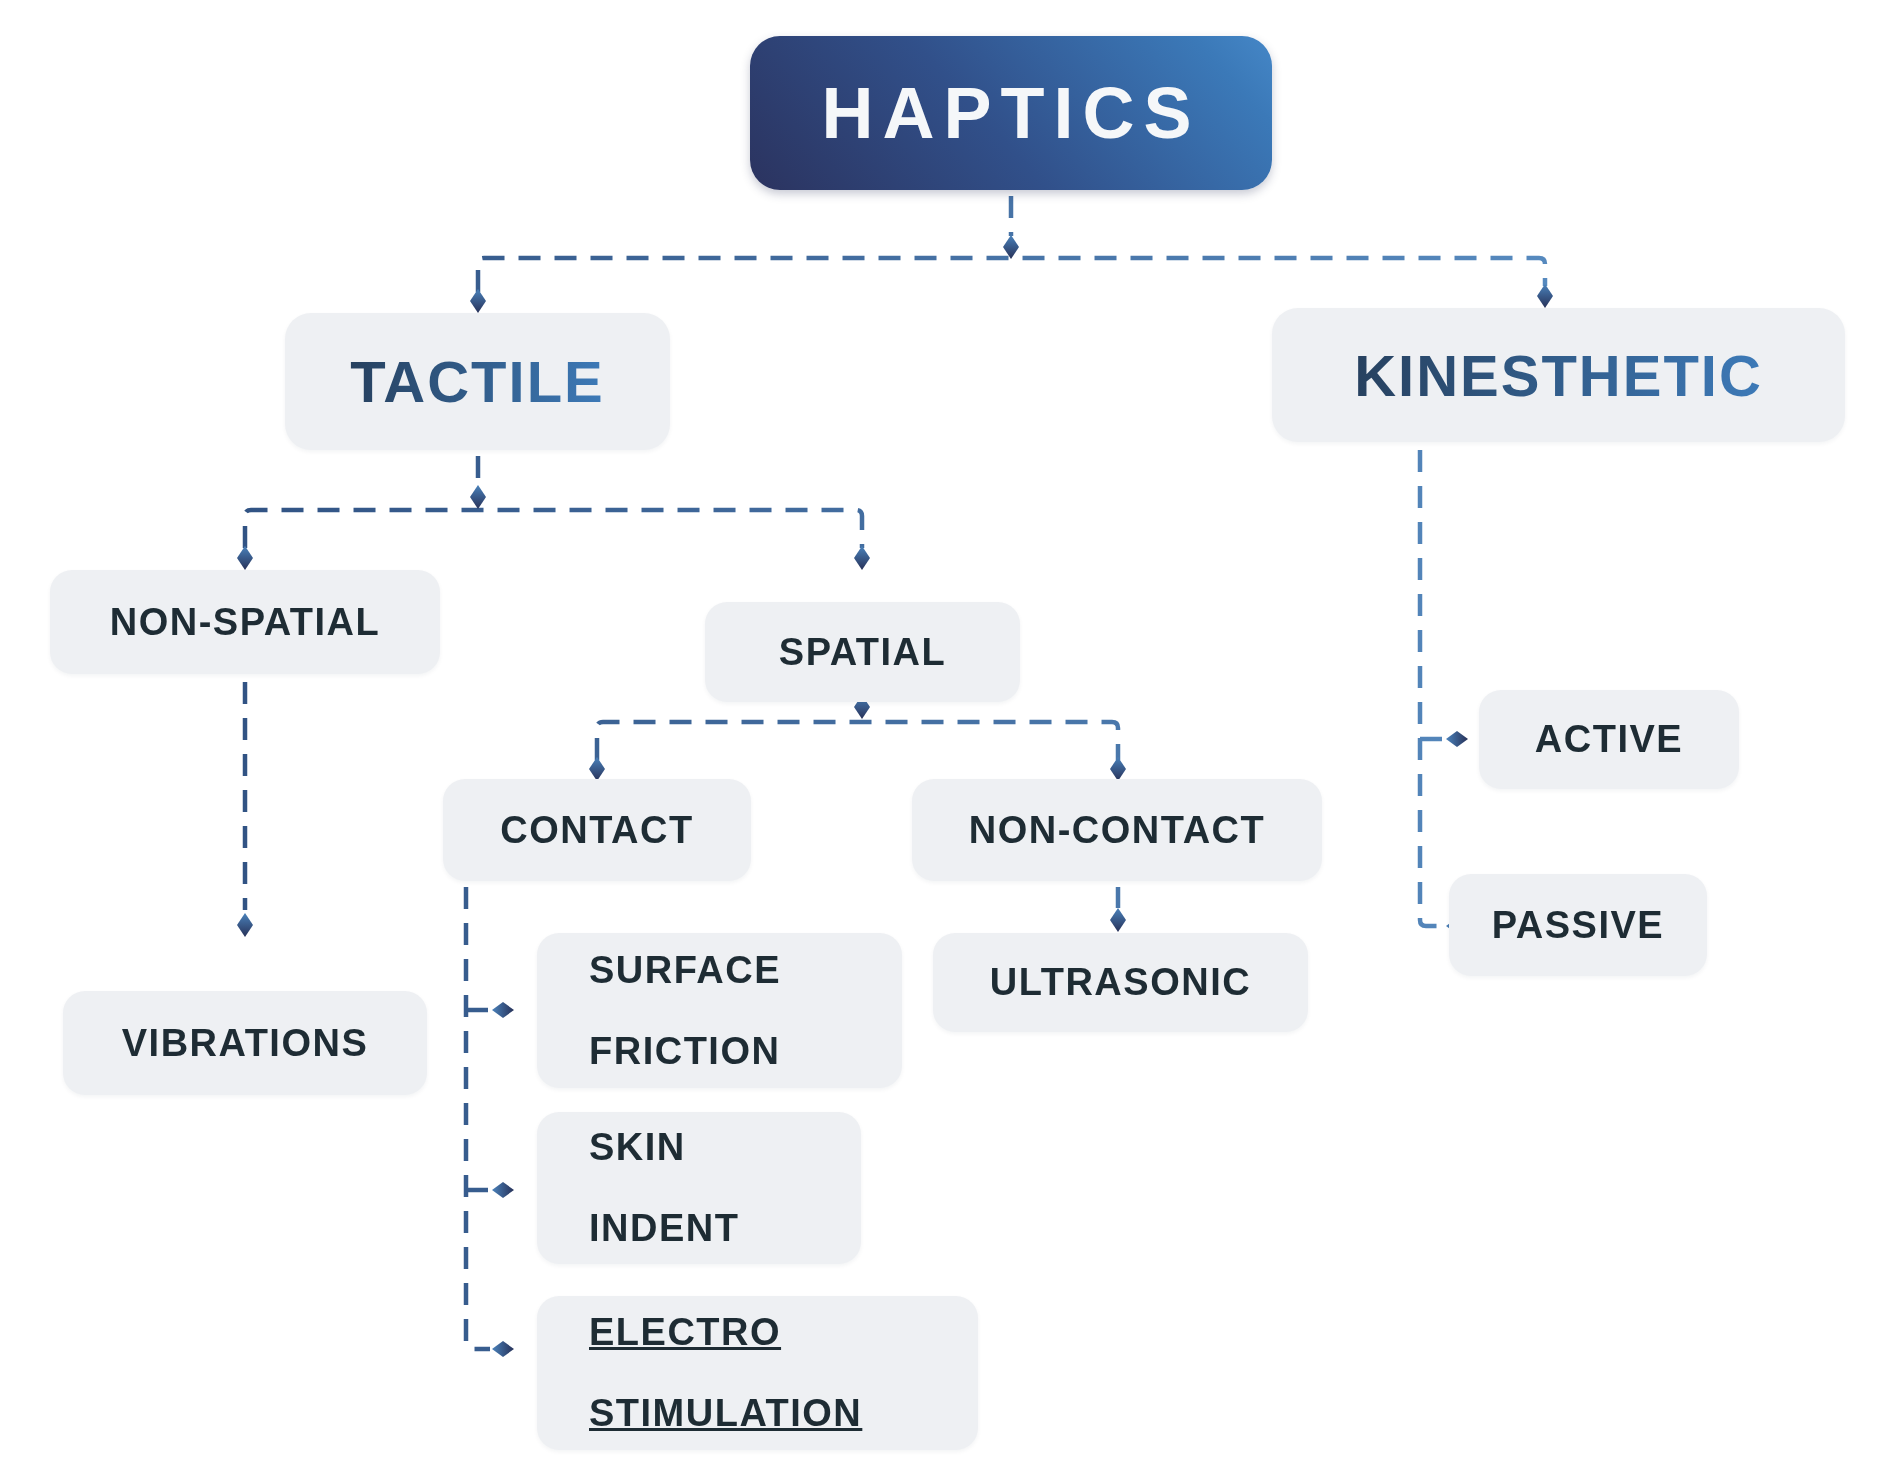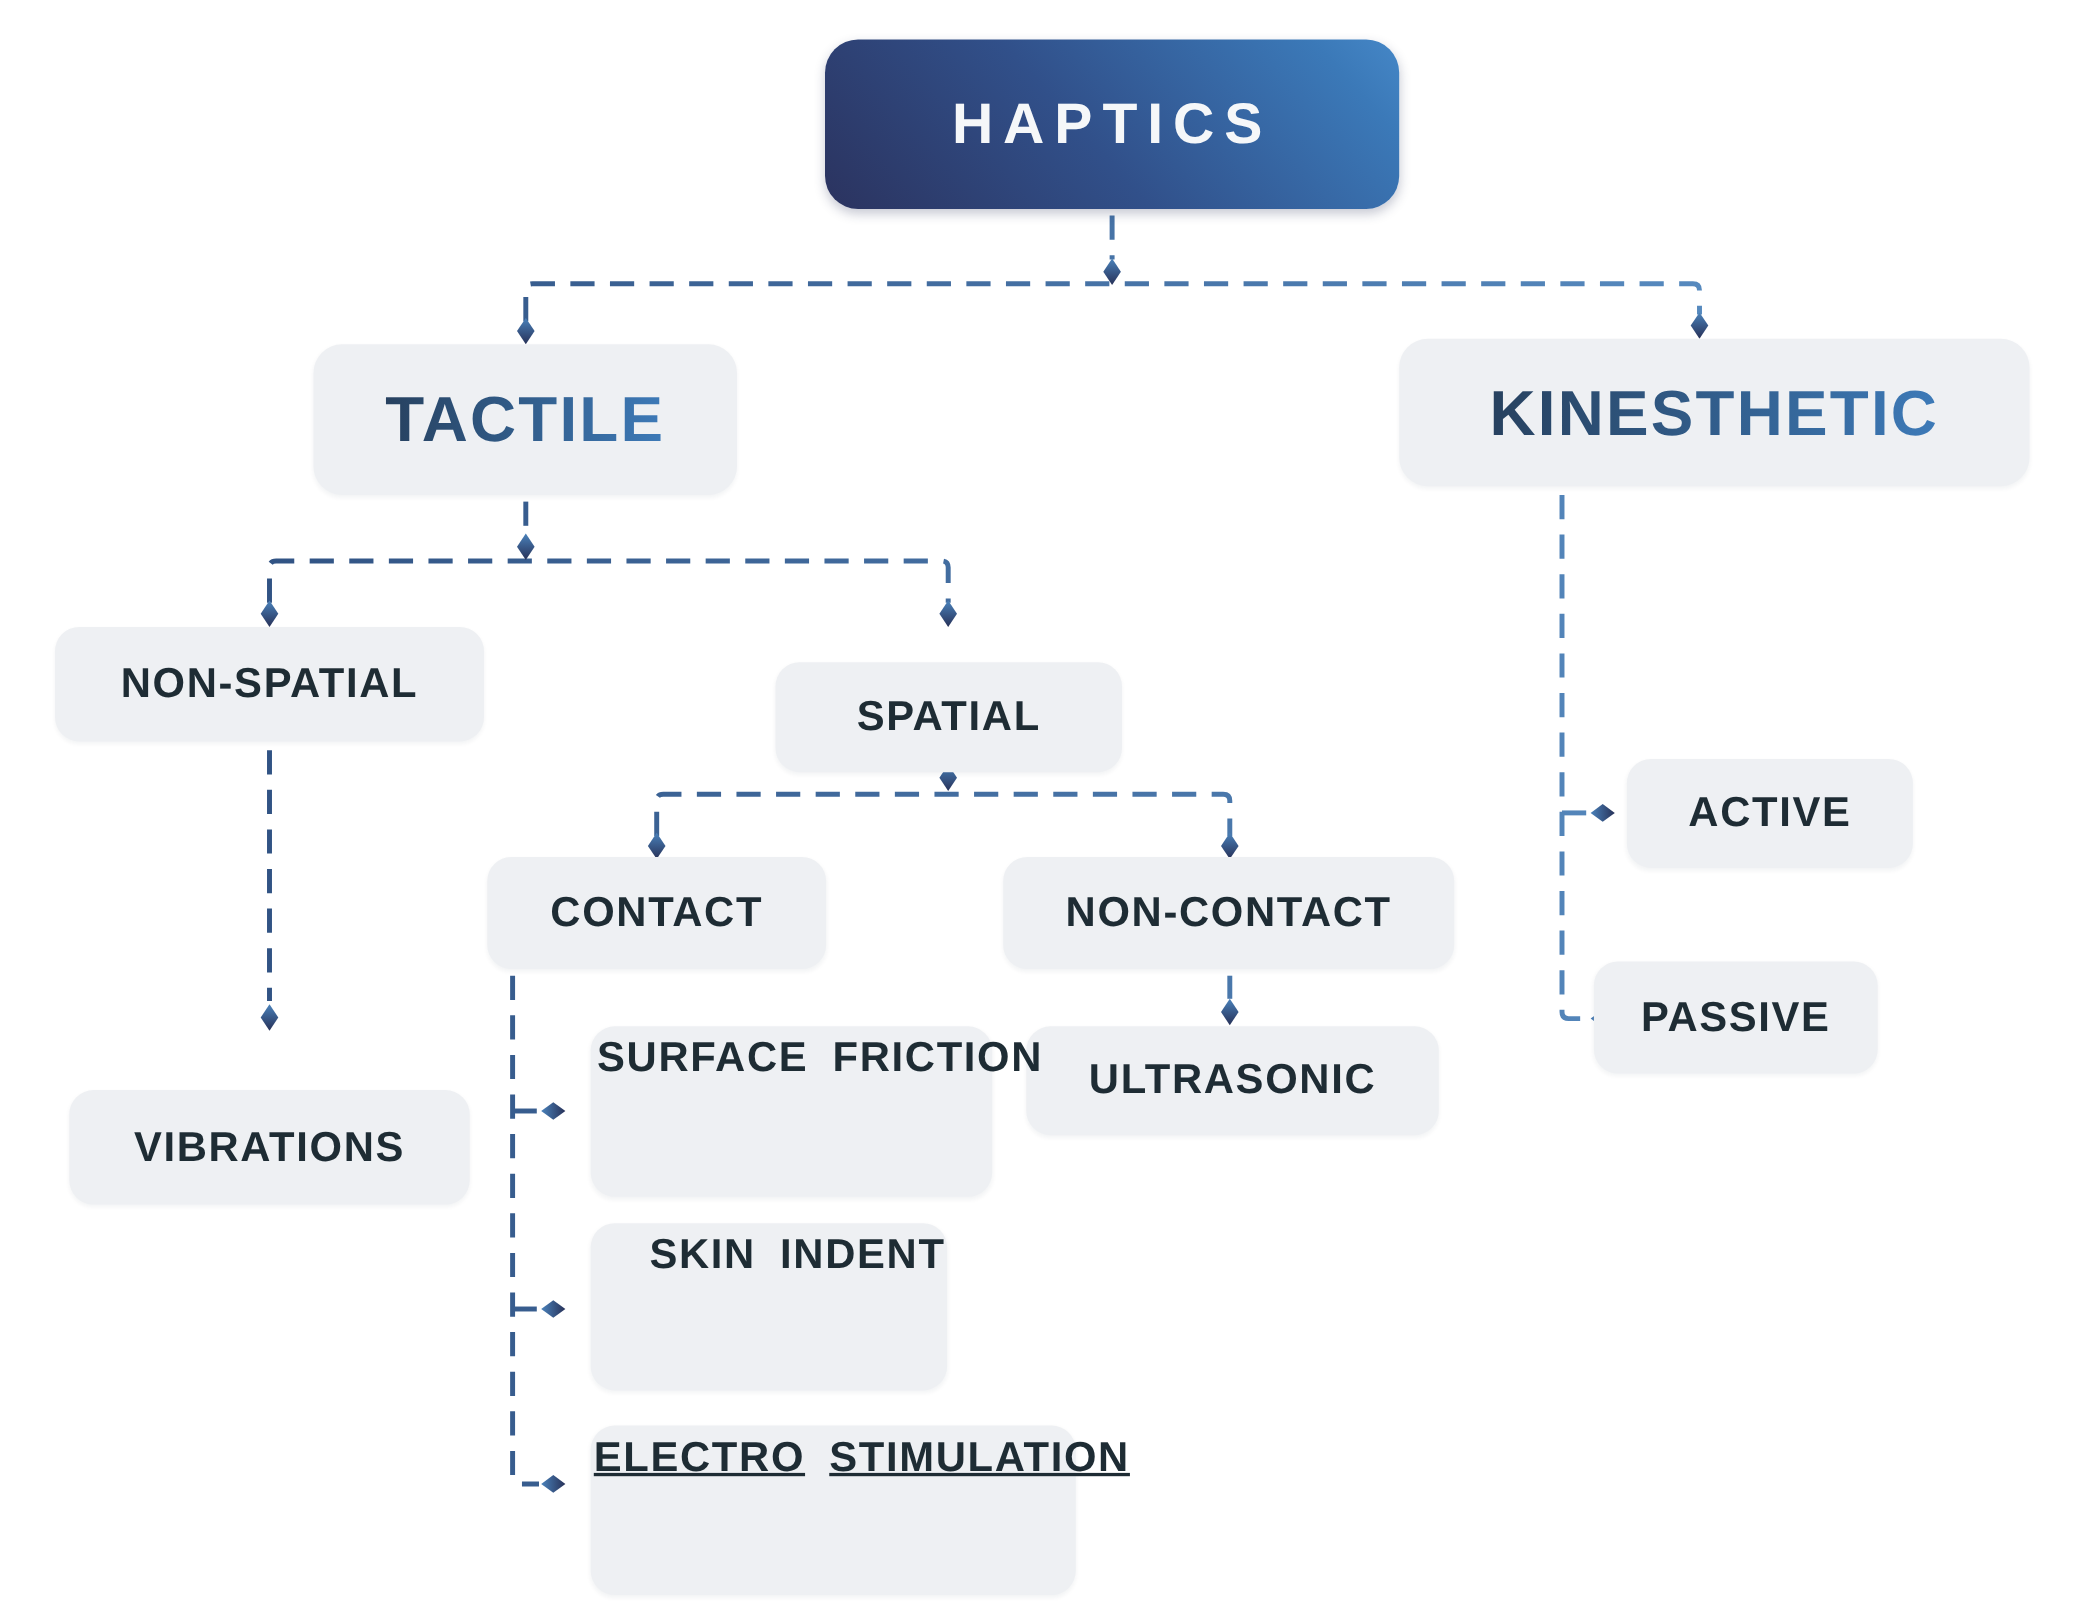--- a/index.html
+++ b/index.html
@@ -15,32 +15,32 @@
     position:absolute;z-index:1;
     background:var(--node-fill,#eef0f3);
     border-radius:22px;
     display:flex;align-items:center;justify-content:center;
     color:var(--node-text,#1e2c34);
     font-weight:700;font-size:38px;letter-spacing:1.5px;
     box-shadow:0 2px 4px rgba(20,30,50,0.05);
     white-space:nowrap;
   }
   .node.multi{
-    flex-direction:row;align-items:flex-start;justify-content:center;
+    flex-direction:column;align-items:flex-start;justify-content:center;
     padding-left:52px;line-height:1.55;gap:22px;
   }
   .node.multi span{display:block;}
   .root{
     background:linear-gradient(48deg,
       var(--root-gradient-start,#2b335f) 0%,
       #31508a 45%,
       var(--root-gradient-end,#3b79b8) 88%,
       #4587c7 100%);
     color:var(--root-text,#f5f7f9);
-    font-size:52px;letter-spacing:9px;
+    font-size:72px;letter-spacing:9px;
     border-radius:30px;
     box-shadow:0 4px 10px rgba(35,45,85,0.25);
   }
   .branch{
     font-size:58px;letter-spacing:2px;border-radius:26px;
   }
   .branch span{
     background:linear-gradient(90deg,
       var(--branch-text-gradient-start,#27415f) 0%,
       var(--branch-text-gradient-end,#3d7ab8) 100%);

